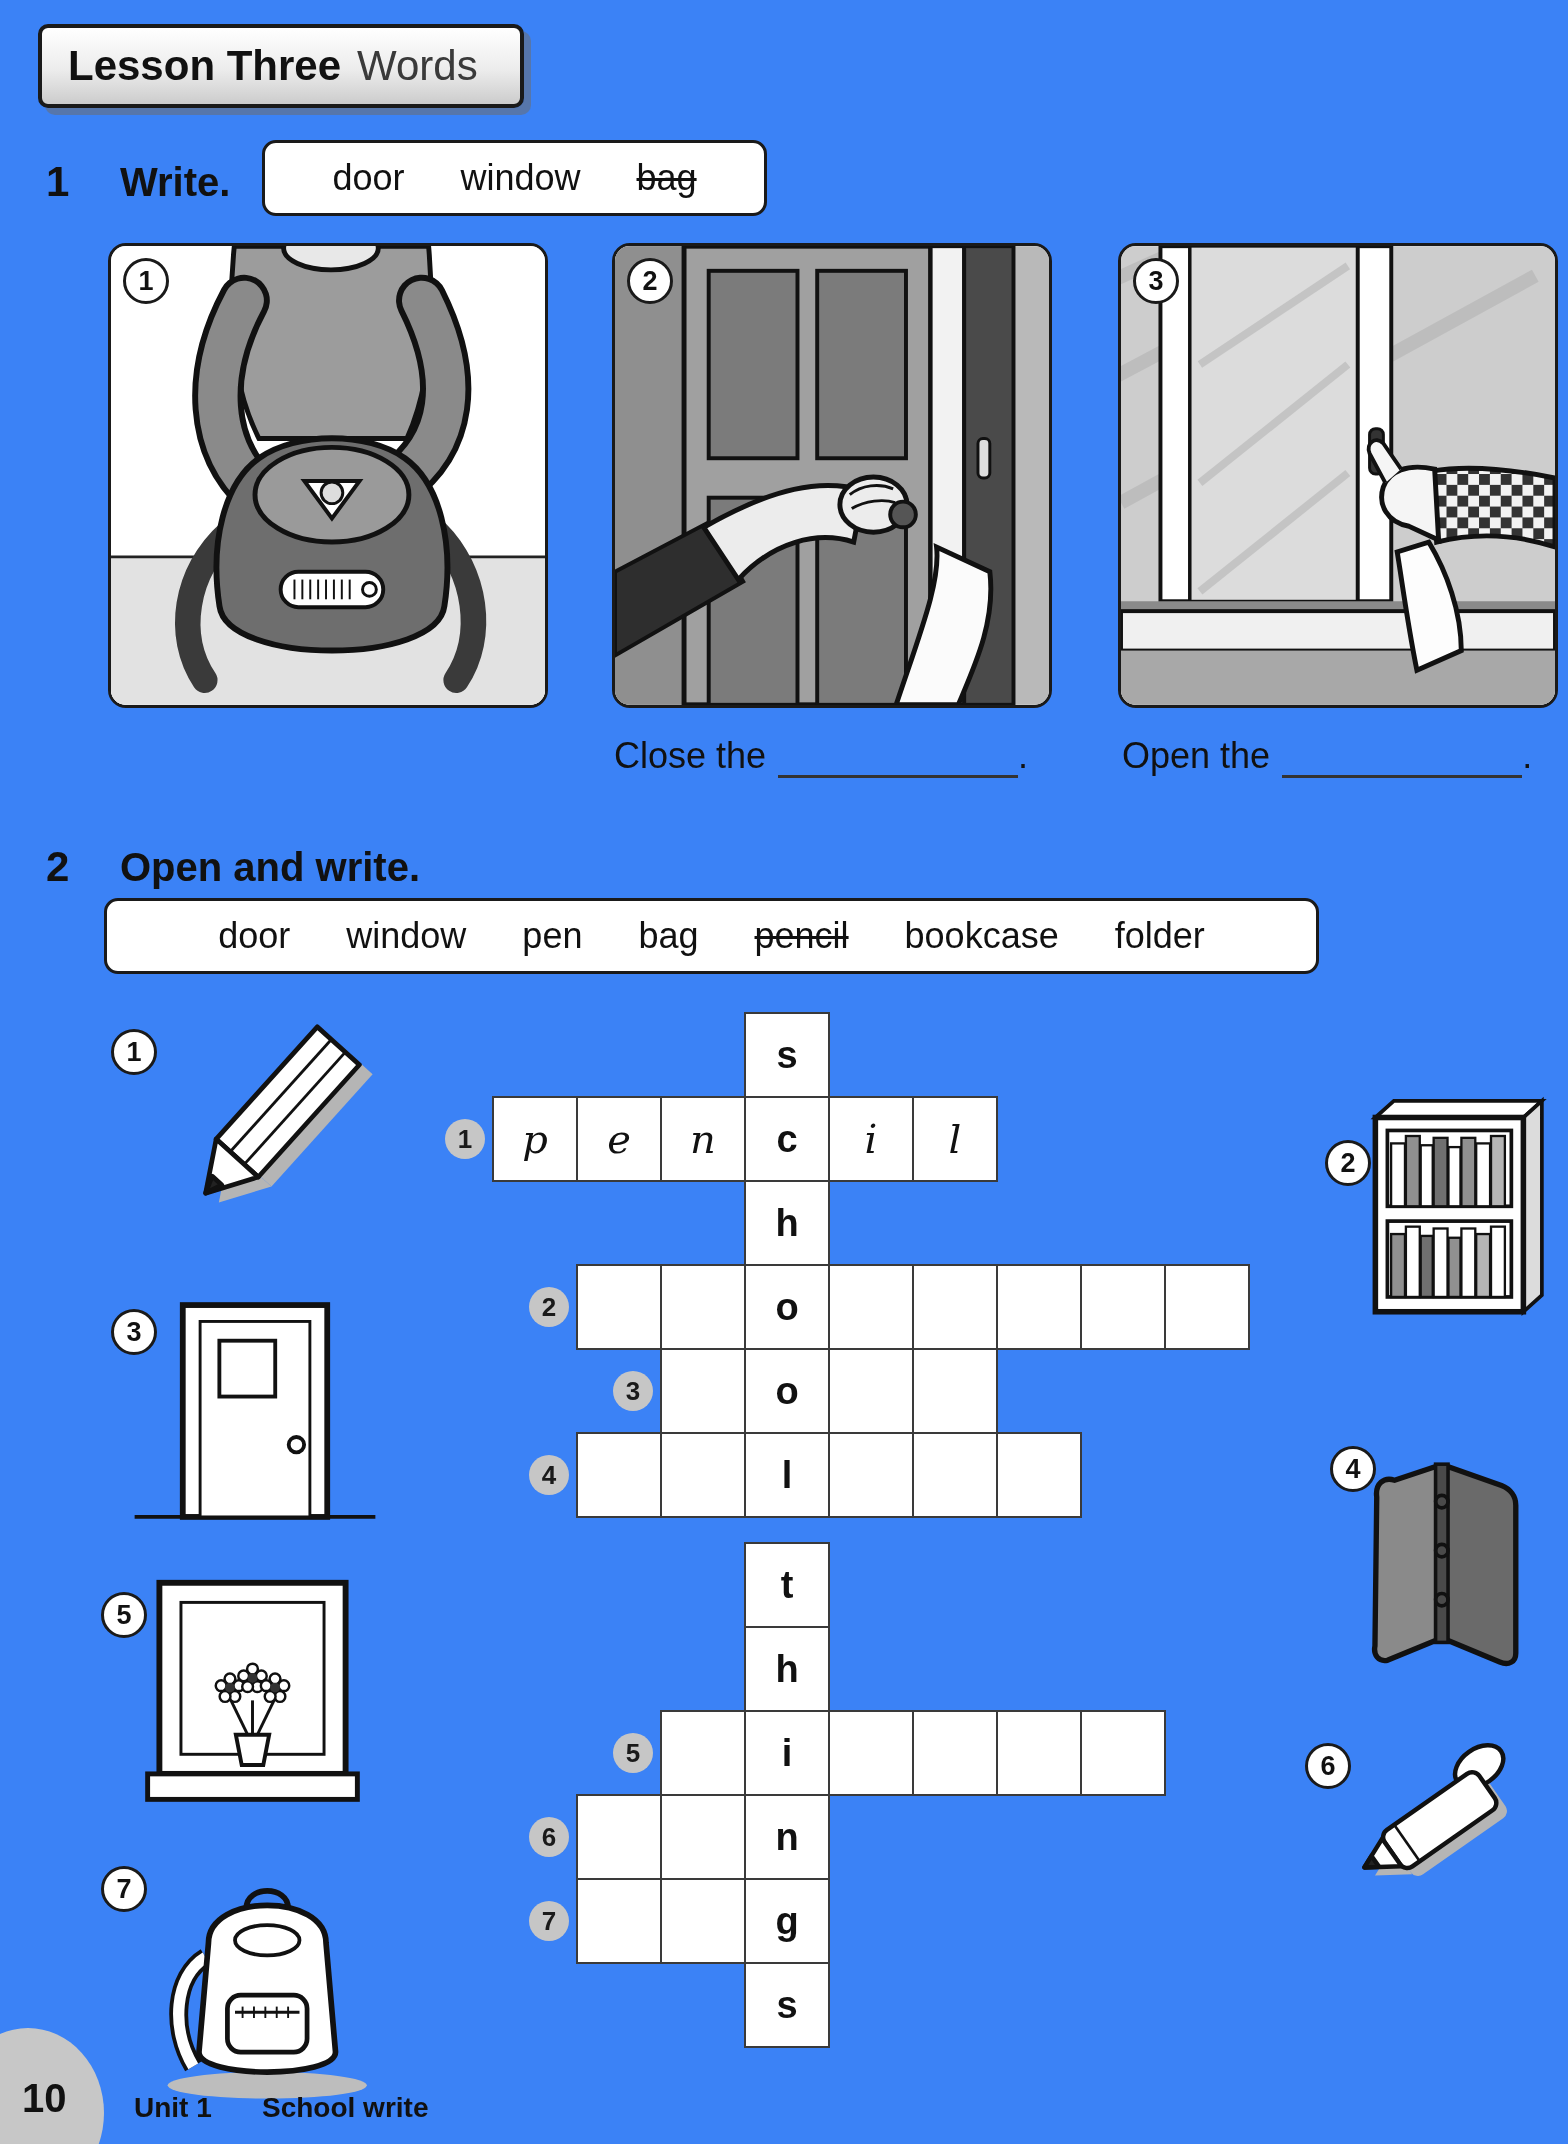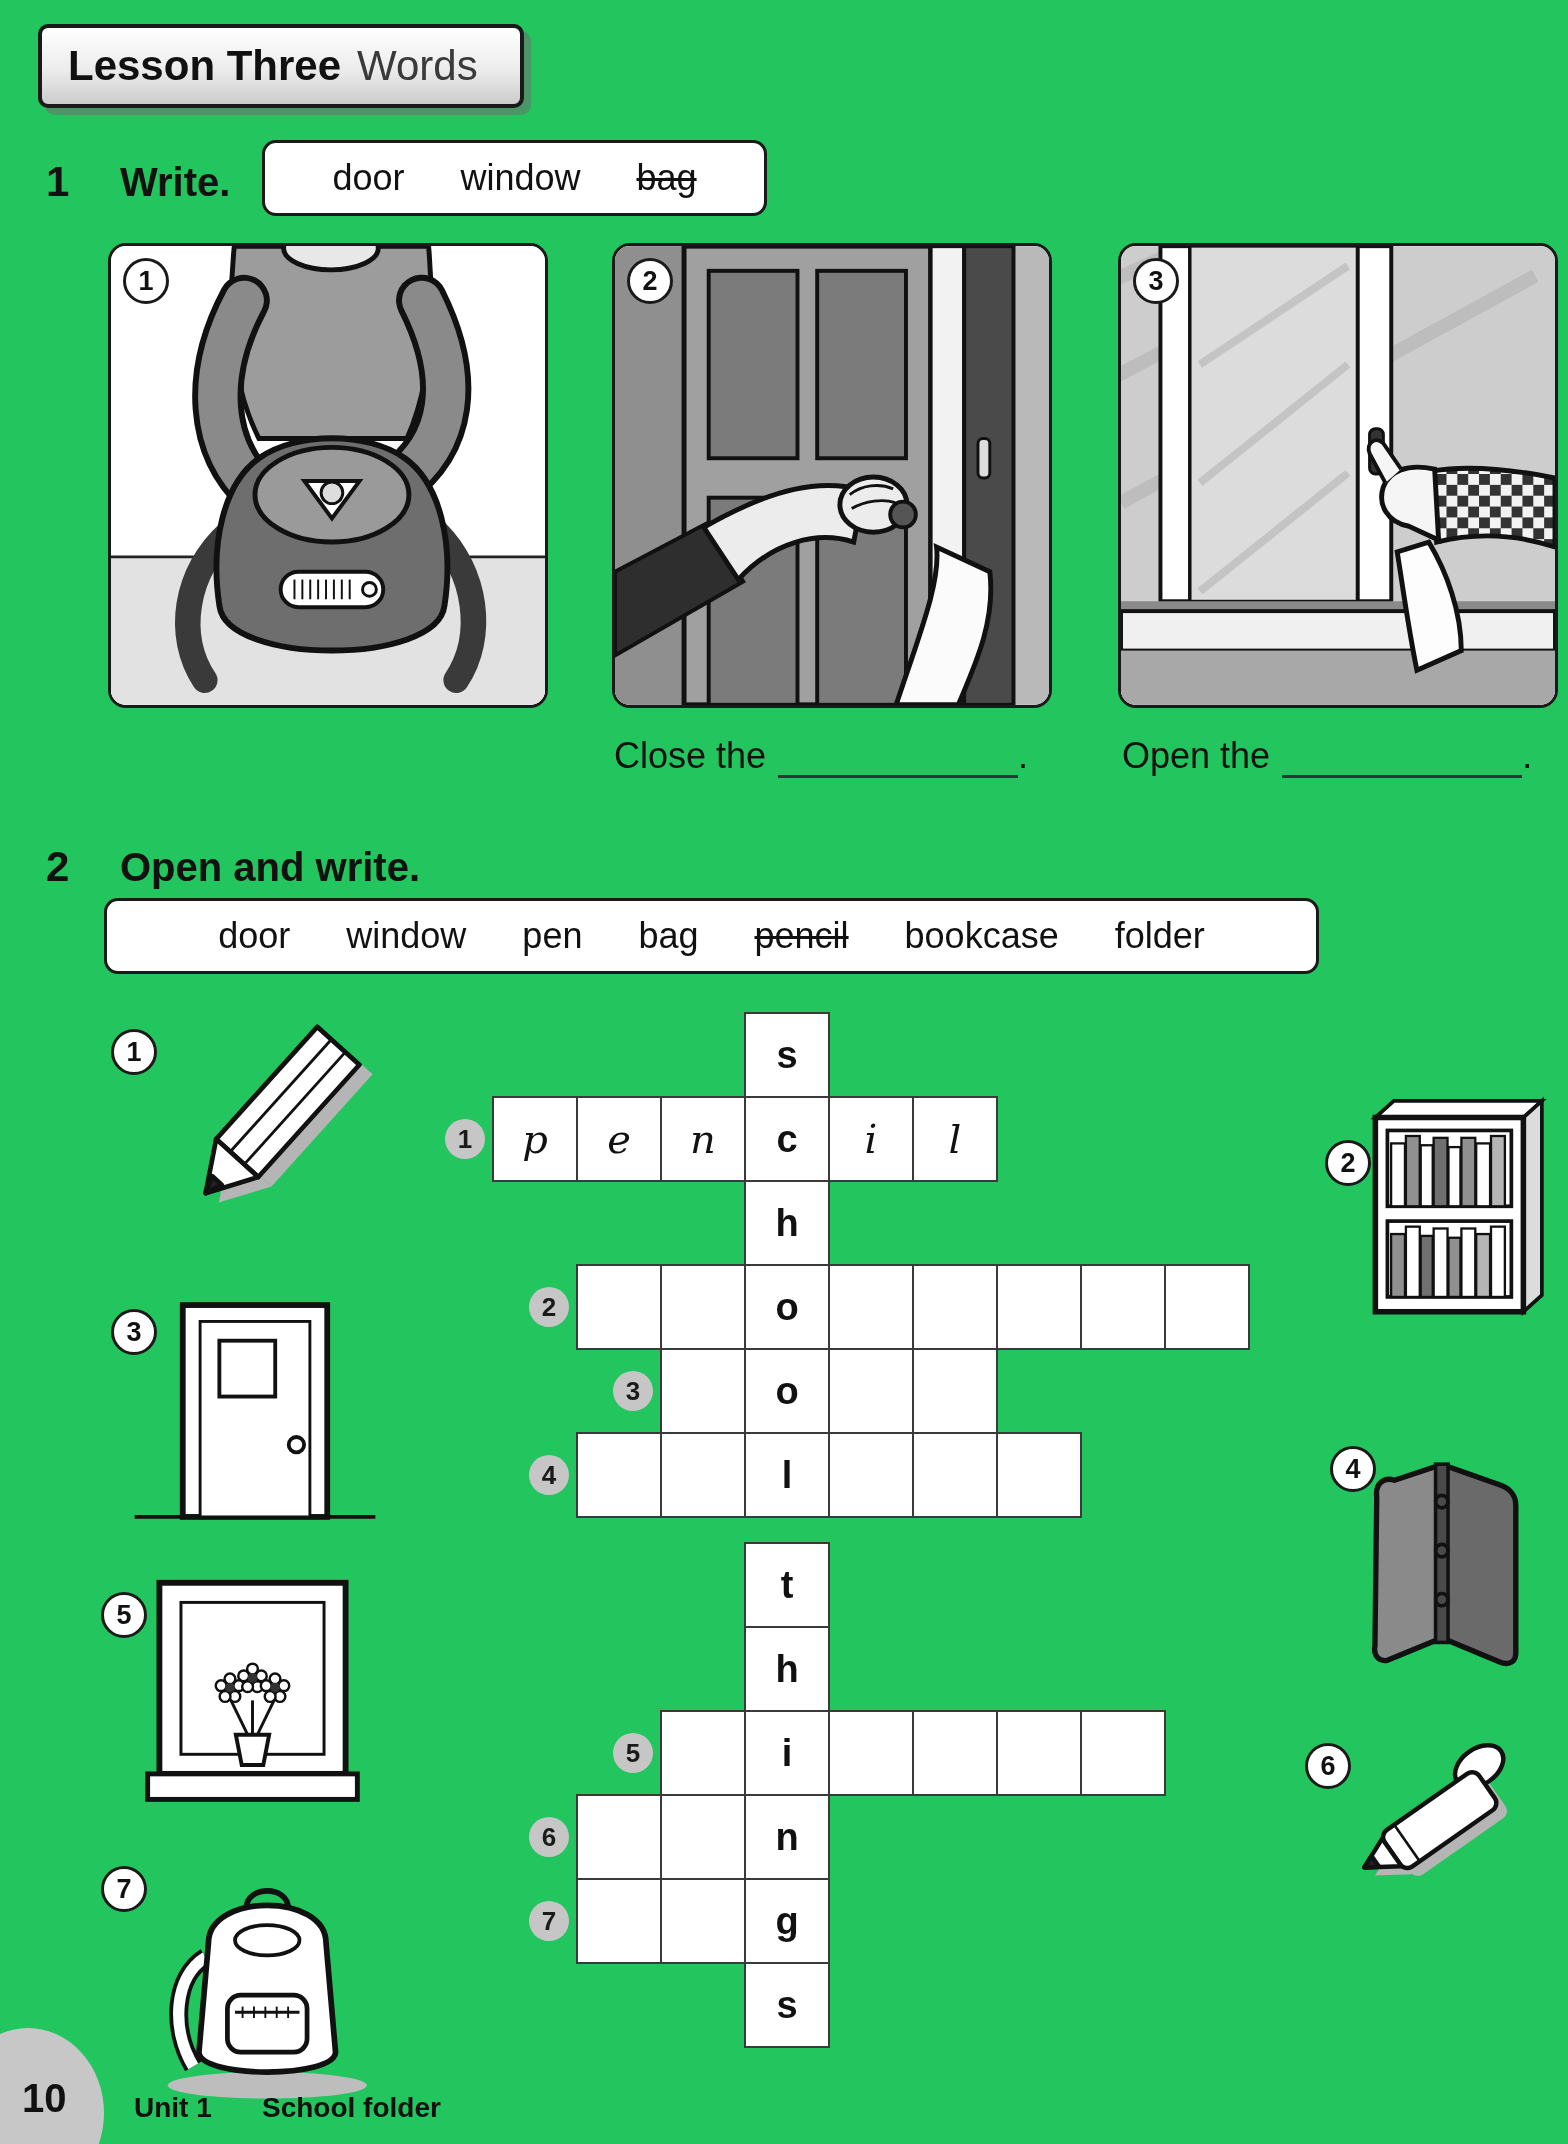--- a/index.html
+++ b/index.html
@@ -1,18 +1,18 @@
 <!DOCTYPE html>
 <html><head>
 <meta charset="utf-8">
 <style>
   * { margin:0; padding:0; box-sizing:border-box; }
   html,body { background:#fff; }
   .page {
-    position:relative; width:1568px; height:2144px; background:#22c55e;
+    position:relative; width:1568px; height:2144px; background:#3b82f6;
     font-family:"Liberation Sans","DejaVu Sans",sans-serif; color:#111; overflow:hidden;
   }
   .lesson-box {
     position:absolute; left:38px; top:24px; padding:14px 42px 14px 26px;
     border:4px solid #1a1a1a; border-radius:10px;
     background:linear-gradient(180deg,#ffffff 0%,#ececec 55%,#cccccc 100%);
     box-shadow:7px 7px 0 rgba(110,110,110,.55);
     font-size:42px; white-space:nowrap;
   }
   .lesson-box .t1 { font-weight:bold; }
@@ -408,15 +408,15 @@
         <path d="M60,90 L25,105 L60,128 Z"></path>
         <path d="M25,105 L39,99 L39,114 Z" fill="#222"></path>
         <line x1="80" y1="85" x2="80" y2="135" stroke-width="3"></line>
       </g>
     </svg>
   </div>
 
   <div class="footer-blob"></div>
   <div class="footer-pagenum">10</div>
   <div class="footer-unit">Unit 1</div>
-  <div class="footer-topic">School folder</div>
+  <div class="footer-topic">School write</div>
 
 </div>
 
 </body></html>

